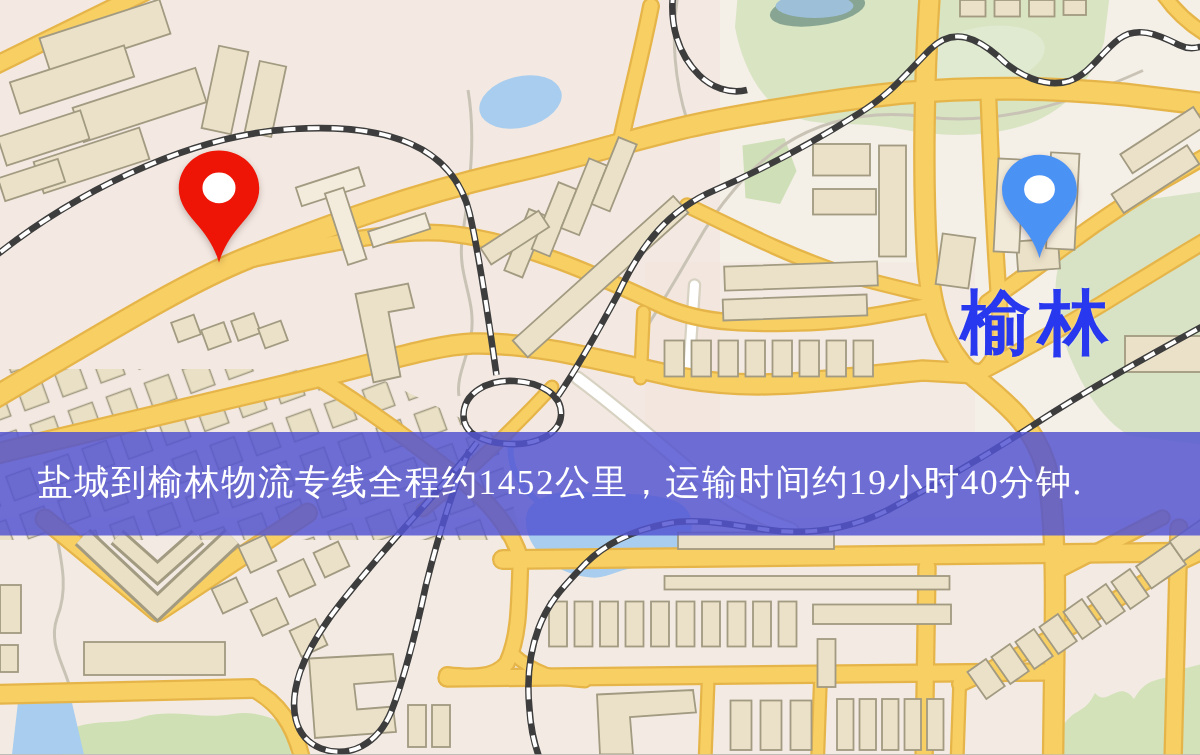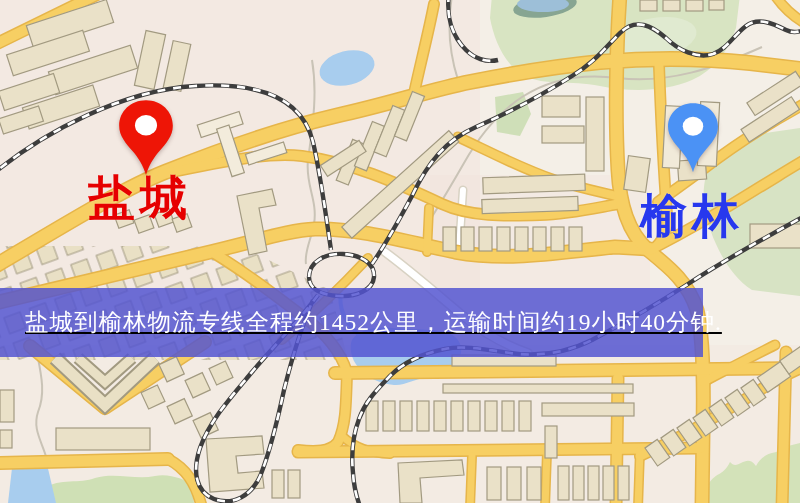--- a/index.html
+++ b/index.html
@@ -1,20 +1,20 @@
 <!DOCTYPE html>
 <html><head>
 <meta charset="utf-8">
 <style>
   html,body{margin:0;padding:0;background:#888;}
   .stage{position:relative;width:800px;height:503px;overflow:hidden;background:#f4efe7;
          font-family:"Liberation Serif", serif;}
   .map{position:absolute;left:0;top:0;width:800px;height:503px;display:block;}
-  .banner{position:absolute;left:0;top:288px;width:703px;height:69px;
-          background:rgba(82,84,209,0.84);z-index:5;text-decoration:underline;}
+  .banner{position:absolute;left:0;top:288px;width:800px;height:69px;
+          background:rgba(82,84,209,0.84);z-index:5;}
   .banner span{display:block;line-height:69px;padding-left:25px;color:#fff;
           font-size:23.5px;letter-spacing:1px;white-space:nowrap;}
   .pin{position:absolute;z-index:6;filter:drop-shadow(0 2px 2px rgba(60,20,20,0.28));}
   .pin svg{display:block;}
   .pin-origin{left:117px;top:99px;width:58px;height:78px;}
   .pin-destination{left:666px;top:102px;width:54px;height:72px;}
   .maplabel{position:absolute;z-index:6;font-weight:bold;font-size:47px;letter-spacing:5px;
           line-height:1;text-shadow:0 0 2px rgba(255,255,255,0.35);}
   .label-origin{left:88px;top:175px;color:#e60000;}
   .label-destination{left:640px;top:193px;color:#2738ee;}
@@ -254,21 +254,20 @@
 <div class="banner">
   <span>盐城到榆林物流专线全程约1452公里，运输时间约19小时40分钟.</span>
 </div>
 
 <div class="pin pin-origin">
   <svg viewBox="0 0 40 58" width="58" height="78" preserveAspectRatio="none">
     <path d="M20,1 C9.5,1 1.5,9.3 1.5,19.8 C1.5,27.5 6,32.7 11,39 C14.5,43.5 18,49 20,56.5 C22,49 25.5,43.5 29,39 C34,32.7 38.5,27.5 38.5,19.8 C38.5,9.3 30.5,1 20,1 Z" fill="#ee1506"></path>
     <circle cx="20" cy="19.5" r="7.6" fill="#ffffff"></circle>
   </svg>
 </div>
-<div class="maplabel label-origin">盐城</div>
 
 <div class="pin pin-destination">
   <svg viewBox="0 0 40 58" width="54" height="72" preserveAspectRatio="none">
     <path d="M20,1 C9.5,1 1.5,9.3 1.5,19.8 C1.5,27.5 6,32.7 11,39 C14.5,43.5 18,49 20,56.5 C22,49 25.5,43.5 29,39 C34,32.7 38.5,27.5 38.5,19.8 C38.5,9.3 30.5,1 20,1 Z" fill="#4b92f5"></path>
     <circle cx="20" cy="19.5" r="7.6" fill="#ffffff"></circle>
   </svg>
 </div>
 <div class="maplabel label-destination">榆林</div>
 
 </div>

